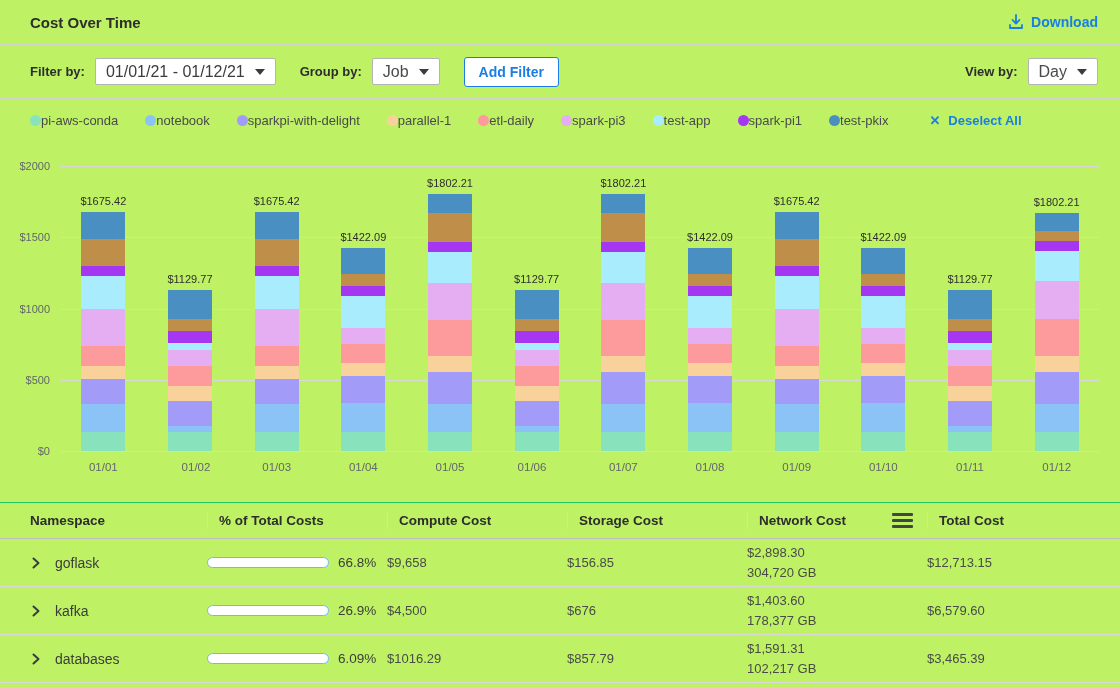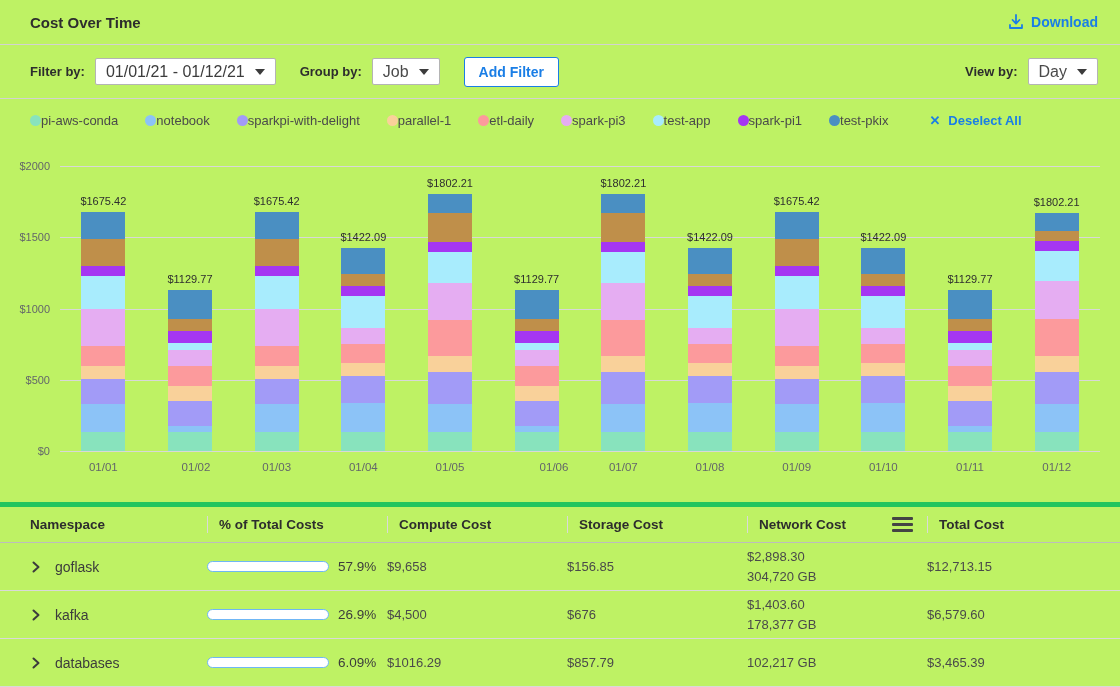--- a/index.html
+++ b/index.html
@@ -40,21 +40,21 @@
   .chart { position:relative; width:1120px; height:352px; }
   .gridline { position:absolute; left:60px; right:20px; height:1px; background:#d8d8d8; }
   .ytick { position:absolute; left:0; width:50px; text-align:right; font-size:11px;
            color:#63666a; transform:translateY(-50%); }
   .bar-col { position:absolute; bottom:0; display:flex; flex-direction:column-reverse; cursor:pointer; }
   .seg { width:100%; }
   .bar-label { position:absolute; width:90px; text-align:center; font-size:11px; color:#2e2e2e; }
   .xlabel { position:absolute; width:90px; text-align:center; font-size:11.5px; color:#63666a; }
 
   
-  .table { margin-top:9px; border-top:5px solid #22c55e; }
+  .table { margin-top:9px; border-top:1px solid #22c55e; }
   .trow { display:grid; grid-template-columns:177px 180px 180px 180px 180px 173px;
           padding-left:30px; padding-right:20px; align-items:center; }
   .thead { height:36px; border-bottom:1px solid #bdbdbd; }
   .th { font-size:13.5px; font-weight:bold; color:#2d2d2d; position:relative; height:100%;
         display:flex; align-items:center; }
   .th + .th { padding-left:12px; }
   .th + .th::before { content:""; position:absolute; left:0; top:9px; bottom:9px;
                       width:1px; background:#d9d9d9; }
   .th-flex { display:flex; align-items:center; justify-content:space-between; width:100%;
              padding-right:14px; }
@@ -240,21 +240,21 @@
         <div class="seg" style="height: 24.9375px; background: rgb(162, 155, 247);"></div>
         <div class="seg" style="height: 14.9625px; background: rgb(249, 209, 154);"></div>
         <div class="seg" style="height: 20.6625px; background: rgb(252, 154, 156);"></div>
         <div class="seg" style="height: 15.675px; background: rgb(229, 173, 242);"></div>
         <div class="seg" style="height: 7.125px; background: rgb(168, 236, 253);"></div>
         <div class="seg" style="height: 11.4px; background: rgb(165, 54, 242);"></div>
         <div class="seg" style="height: 12.1125px; background: rgb(191, 143, 74);"></div>
         <div class="seg" style="height: 29.1797px; background: rgb(74, 143, 194);"></div>
       </div>
       <div class="bar-label" style="left: 491.667px; top: 132.008px;">$1129.77</div>
-      <div class="xlabel" style="left: 509px; top: 320px;">01/06</div>
+      <div class="xlabel" style="left: 487px; top: 320px;">01/06</div>
       <div class="bar-col" style="left: 601.333px; width: 44px; bottom: 42px;">
         <div class="seg" style="height: 18.525px; background: rgb(136, 227, 189);"></div>
         <div class="seg" style="height: 28.5px; background: rgb(140, 195, 247);"></div>
         <div class="seg" style="height: 32.0625px; background: rgb(162, 155, 247);"></div>
         <div class="seg" style="height: 15.675px; background: rgb(249, 209, 154);"></div>
         <div class="seg" style="height: 36.3375px; background: rgb(252, 154, 156);"></div>
         <div class="seg" style="height: 37.05px; background: rgb(229, 173, 242);"></div>
         <div class="seg" style="height: 31.35px; background: rgb(168, 236, 253);"></div>
         <div class="seg" style="height: 9.975px; background: rgb(165, 54, 242);"></div>
         <div class="seg" style="height: 28.5px; background: rgb(191, 143, 74);"></div>
@@ -357,21 +357,21 @@
           <div class="ns-cell">
             <span class="chev">
               <svg width="12" height="12" viewBox="0 0 12 12">
                 <path d="M3.5 1.5 L8.5 6 L3.5 10.5" stroke="#3c3c3c" stroke-width="2" fill="none" stroke-linecap="round" stroke-linejoin="round"></path>
               </svg>
             </span>
             <span>goflask</span>
           </div>
           <div class="pct-cell">
             <span class="pbar"><span class="pfill" style="width:57.9%;"></span></span>
-            <span class="pct-text">57.9%</span>
+            <span class="pct-text">66.8%</span>
           </div>
           <div class="cell">$9,658</div>
           <div class="cell">$156.85</div>
           <div class="net-cell">
             <div>$2,898.30</div>
             <div>304,720 GB</div>
           </div>
           <div class="cell">$12,713.15</div>
         </div>
         <div class="trow">
@@ -404,20 +404,21 @@
             </span>
             <span>databases</span>
           </div>
           <div class="pct-cell">
             <span class="pbar"><span class="pfill" style="width:6.09%;"></span></span>
             <span class="pct-text">6.09%</span>
           </div>
           <div class="cell">$1016.29</div>
           <div class="cell">$857.79</div>
           <div class="net-cell">
+            <div>$1,591.31</div>
             <div>102,217 GB</div>
           </div>
           <div class="cell">$3,465.39</div>
         </div>
       </div>
   </div>
 
 </div>
 
 </body></html>

